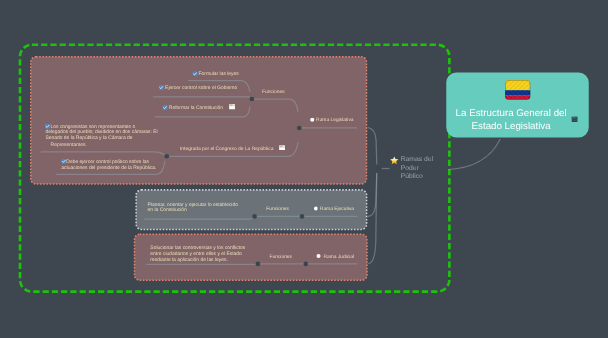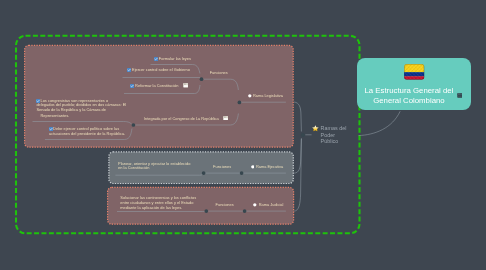--- a/index.html
+++ b/index.html
@@ -239,21 +239,21 @@
             <rect x="0" y="0" width="41" height="16.6" fill="#f7d117"></rect>
             <rect x="0" y="16.6" width="41" height="8.2" fill="#0b2f8a"></rect>
             <rect x="0" y="24.8" width="41" height="7.2" fill="#c8102e"></rect>
             <rect x="0" y="0" width="41" height="32" fill="url(#hatch)"></rect>
           </g>
           <rect x="0.55" y="0.55" width="39.9" height="30.9" rx="5.2" fill="none" stroke="#16222b" stroke-opacity="0.45" stroke-width="1.1"></rect>
         </svg>
       </span>
     <div class="ttl">
       <span>La Estructura General del</span><br>
-      <span>General Colombiano</span>
+      <span>Estado Legislativa</span>
     </div>
   </div>
   <span class="ico" style="left:456.5px;top:92.5px">
       <svg width="5.6" height="5" viewBox="0 0 18 16">
         <rect x="1" y="1" width="16" height="14" rx="1.6" fill="#2f4148"></rect>
         <rect x="1" y="1" width="16" height="5.6" fill="#3d555c"></rect>
         <rect x="3.3" y="2.6" width="5.5" height="1.7" rx="0.8" fill="#5c7880"></rect>
         <circle cx="13.2" cy="3.6" r="1.5" fill="#44616a"></circle>
         <rect x="2.6" y="8.2" width="12.8" height="4.4" rx="0.7" fill="#3b5159"></rect>
       </svg>

